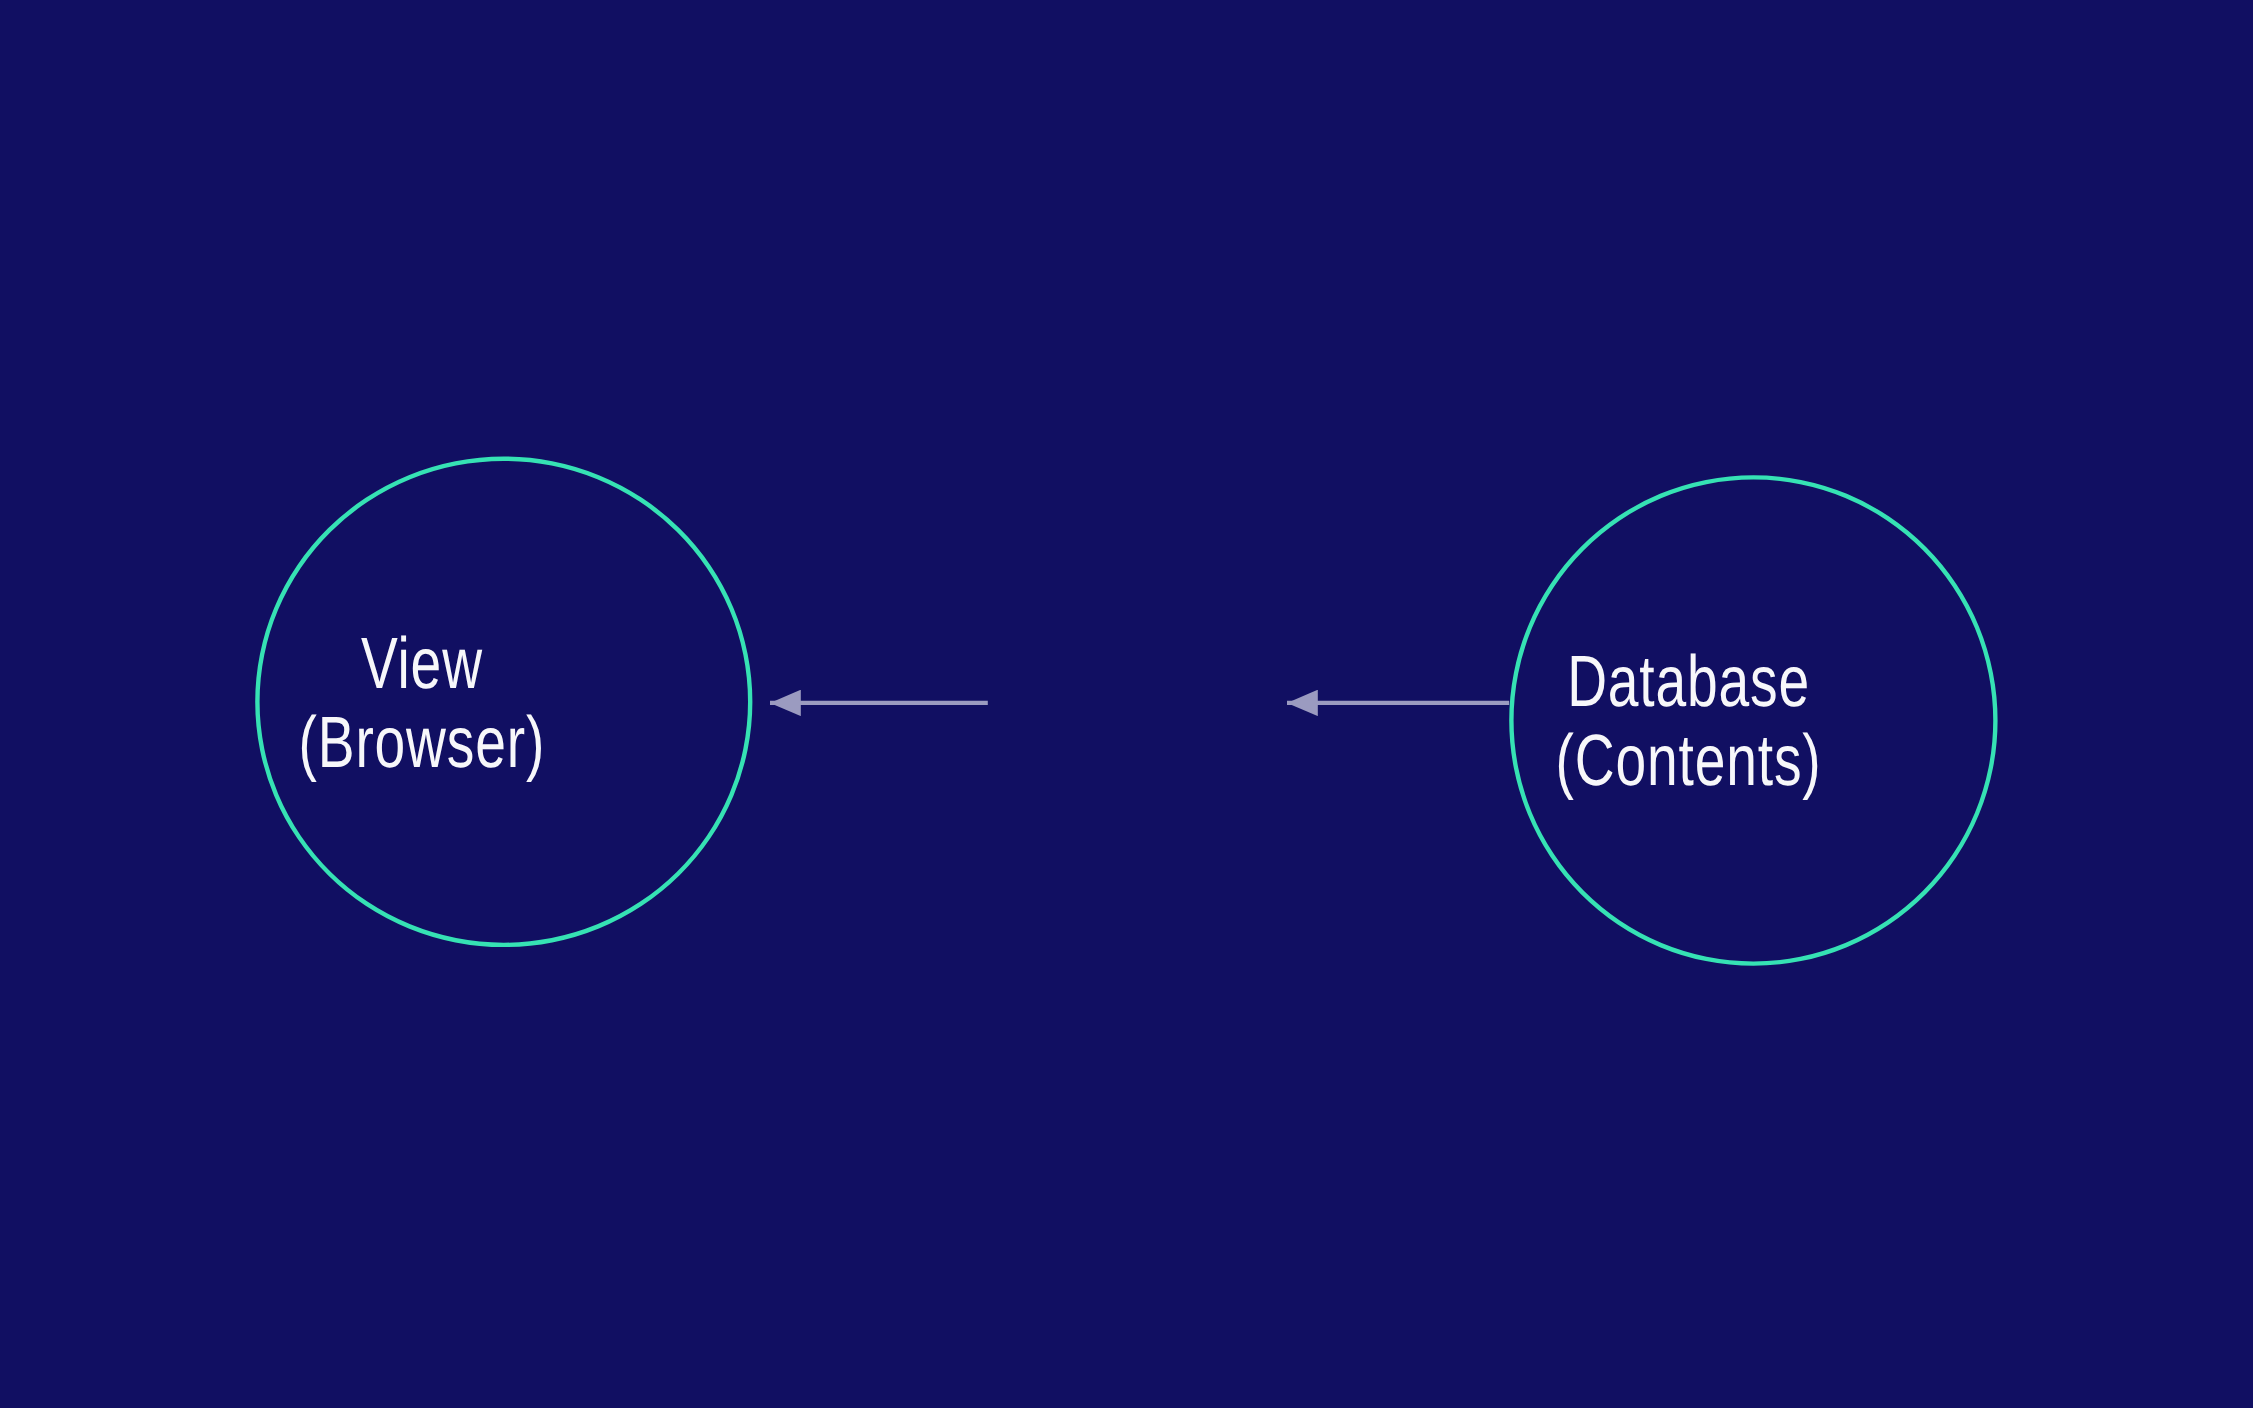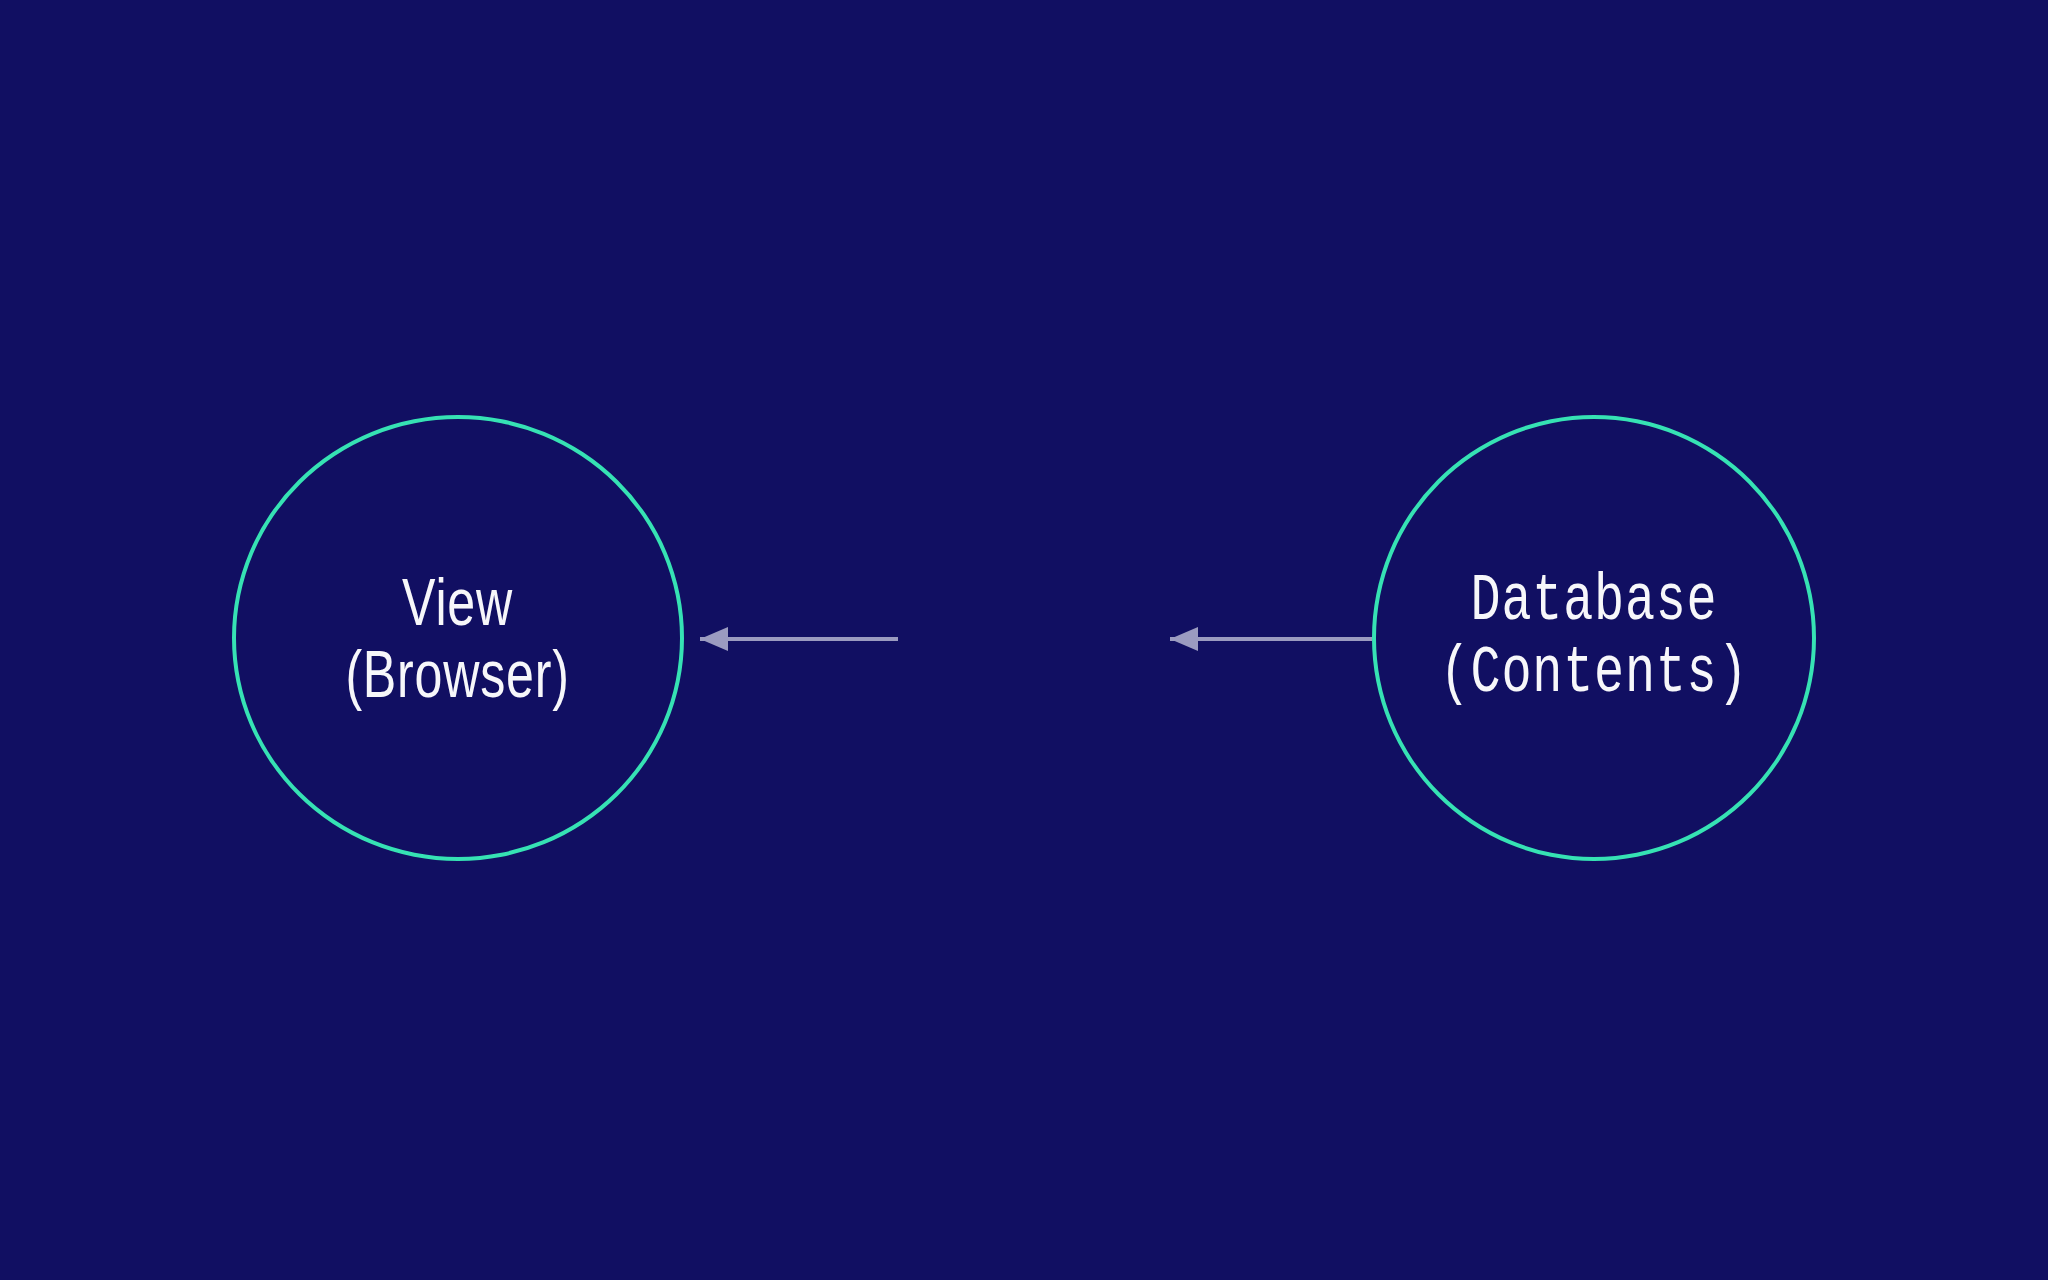--- a/index.html
+++ b/index.html
@@ -19,21 +19,21 @@
     width: 2048px;
     height: 1280px;
     background: var(--bg);
     overflow: hidden;
   }
   .node {
     position: absolute;
     border-radius: 50%;
     display: flex;
     align-items: center;
-    justify-content: center;
+    justify-content: flex-start;
   }
   .node.outline {
     border: 4px solid var(--teal);
     background: transparent;
   }
   .node.filled {
     background: var(--node-fill);
   }
   .node-label {
     color: var(--text);
@@ -48,21 +48,21 @@
     line-height: 72px;
     font-weight: 500;
   }
   .node-label.small {
     font-size: 44px;
     line-height: 47px;
     font-weight: 500;
   }
   #node-view      { left: 232px;  top: 415px; width: 452px; height: 446px; }
   #node-server    { left: 897px;  top: 505px; width: 268px; height: 268px; }
-  #node-database  { left: 1372px; top: 415px; width: 444px; height: 446px; font-family: Liberation Mono, monospace; }
+  #node-database  { left: 1372px; top: 432px; width: 444px; height: 446px; }
   .arrows-layer {
     position: absolute;
     left: 0; top: 0;
     width: 2048px;
     height: 1280px;
     pointer-events: none;
   }
   .arrows-layer line { stroke: var(--arrow); stroke-width: 4; }
   .arrows-layer .arrowhead { fill: var(--arrow); }
 </style>

